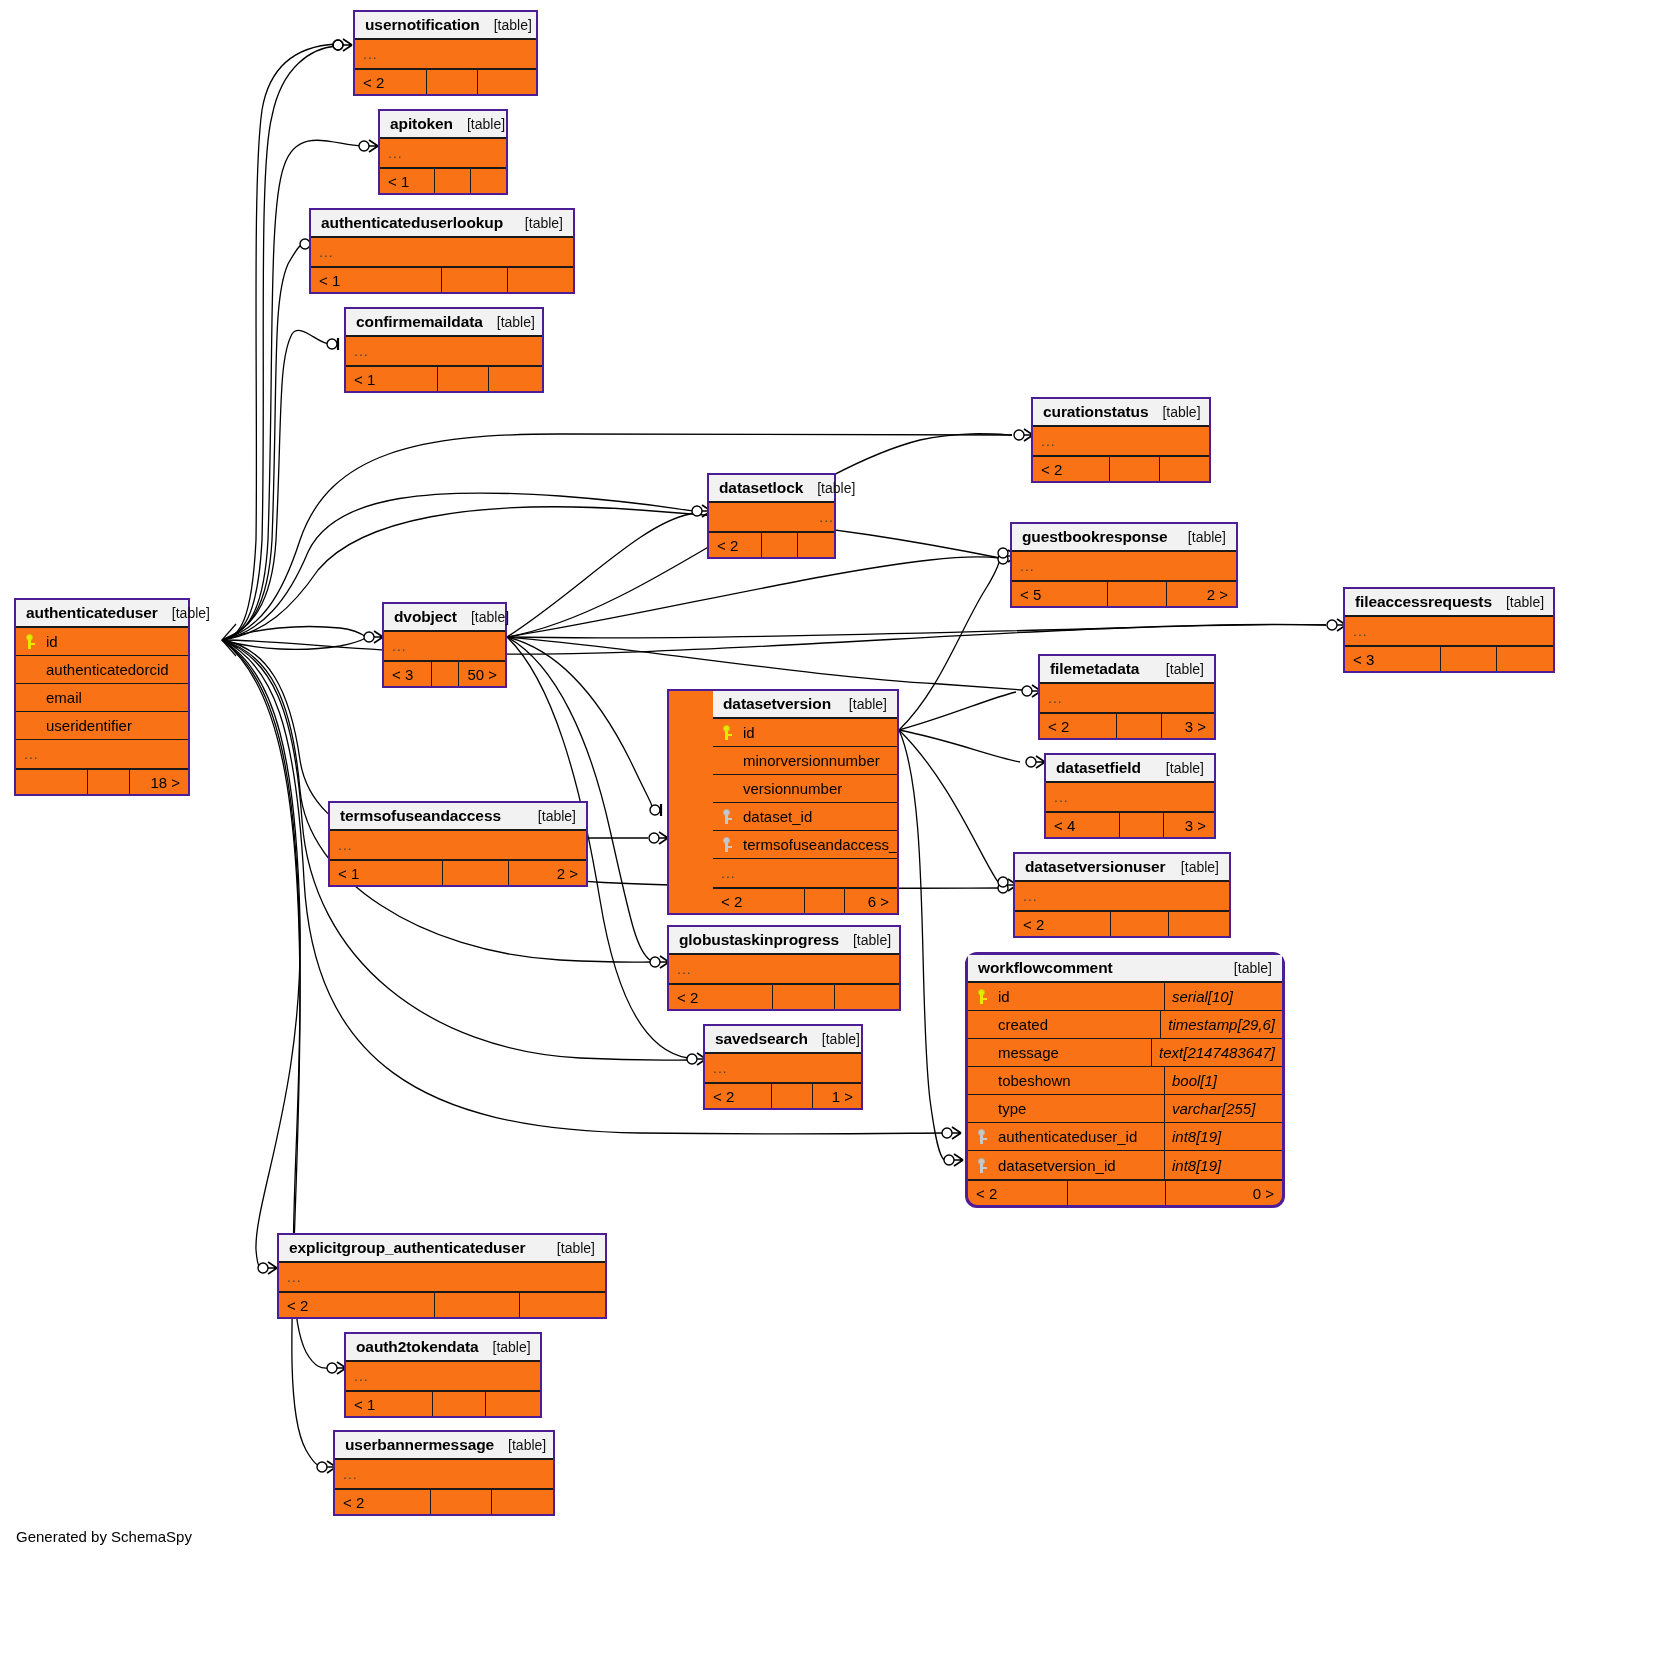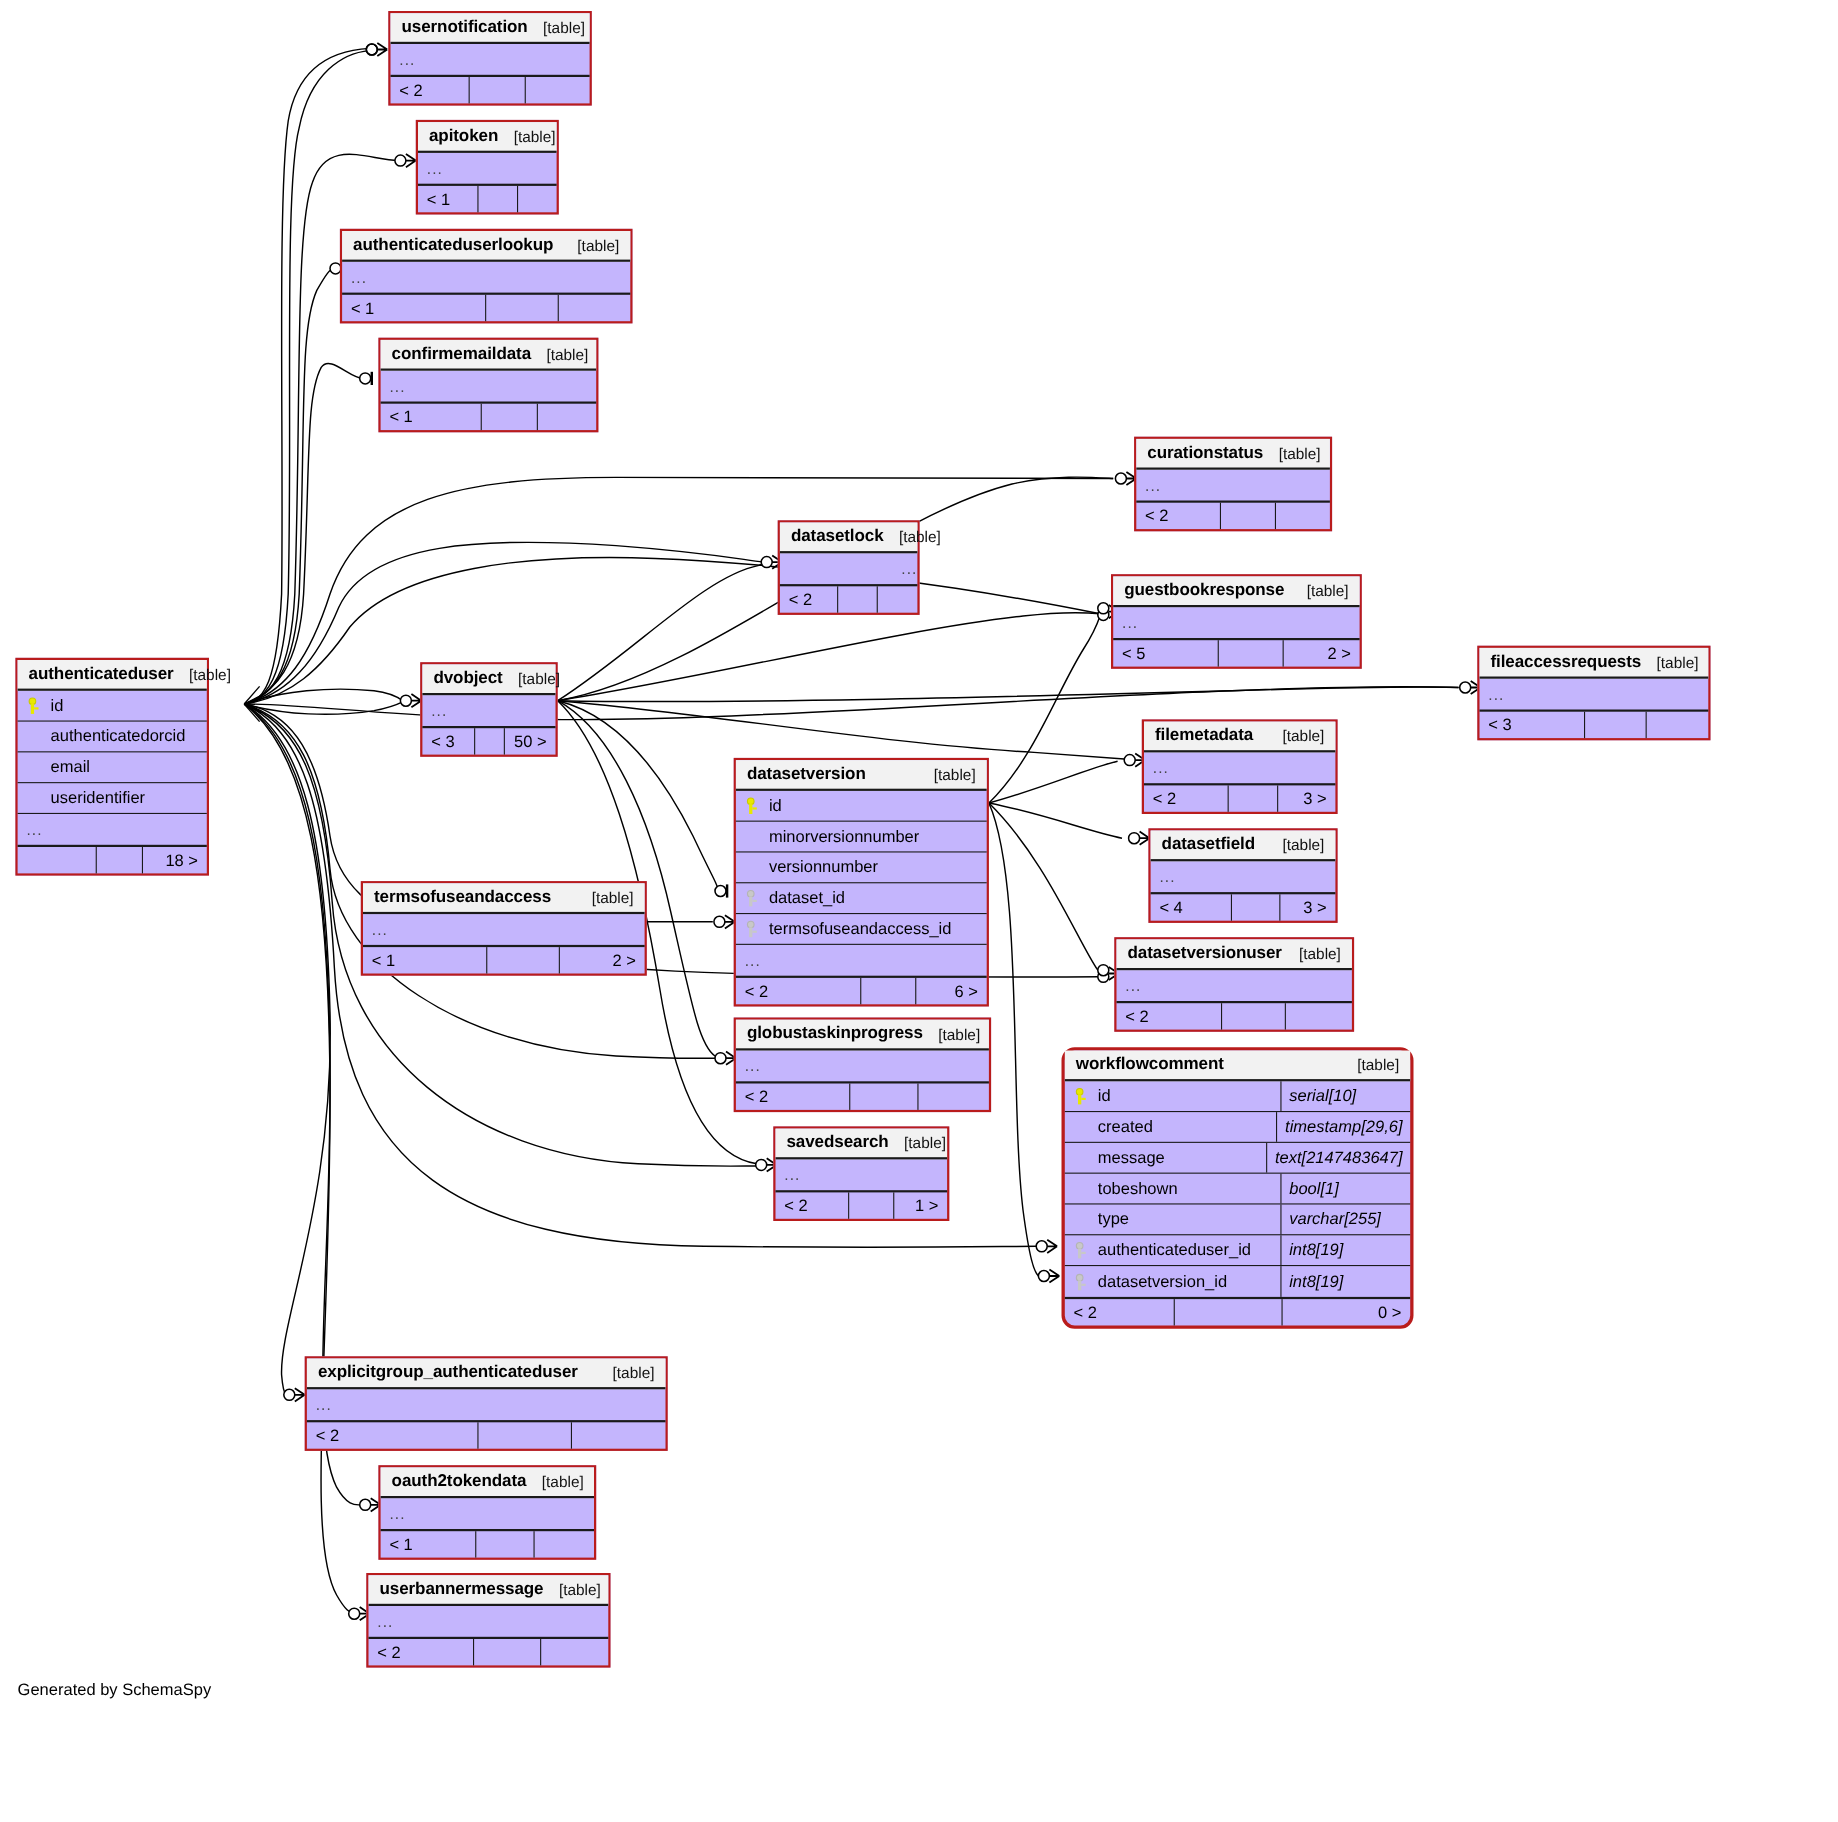--- a/index.html
+++ b/index.html
@@ -7,22 +7,22 @@
   body{
     width:1671px;height:1656px;position:relative;
     font-family:"Liberation Sans", sans-serif;
     -webkit-font-smoothing:antialiased;
   }
   #canvas{position:absolute;left:0;top:0;width:1671px;height:1656px;}
   #edges{position:absolute;left:0;top:0;width:1671px;height:1656px;pointer-events:none;}
 
   .tbl{
     position:absolute;
-    background:#c4b5fd;
-    border:2px solid #b91c1c;
+    background:#f97316;
+    border:2px solid #4c1d95;
     box-sizing:border-box;
     font-size:15px;
     color:#000;
     z-index:5;
   }
   .tbl.heavy{border-width:3px;}
 
   .tbl .hdr{
     background:#f2f2f2;
     border-bottom:2px solid #1a1a1a;
@@ -420,21 +420,21 @@
         <span class="cname noind">...</span>
       </div>
     </div>
     <div class="foot">
       <div class="fc" style="flex:0 0 44%">&lt; 2</div>
       <div class="fc" style="flex:0 0 26%"></div>
       <div class="fc right" style="flex:1 1 auto">3 &gt;</div>
     </div>
   </div>
 
-  <div class="tbl" style="left:667px;top:689px;width:232px;">
+  <div class="tbl" style="left:667px;top:689px;width:232px;padding-left:44px;">
     <div class="hdr">
       <span class="tname">datasetversion</span>
       <span class="ttype">[table]</span>
     </div>
     <div class="rows">
       <div class="row">
         <span class="keycell">
           <span class="keyicon">
               <i></i>
               <i class="stem"></i>

